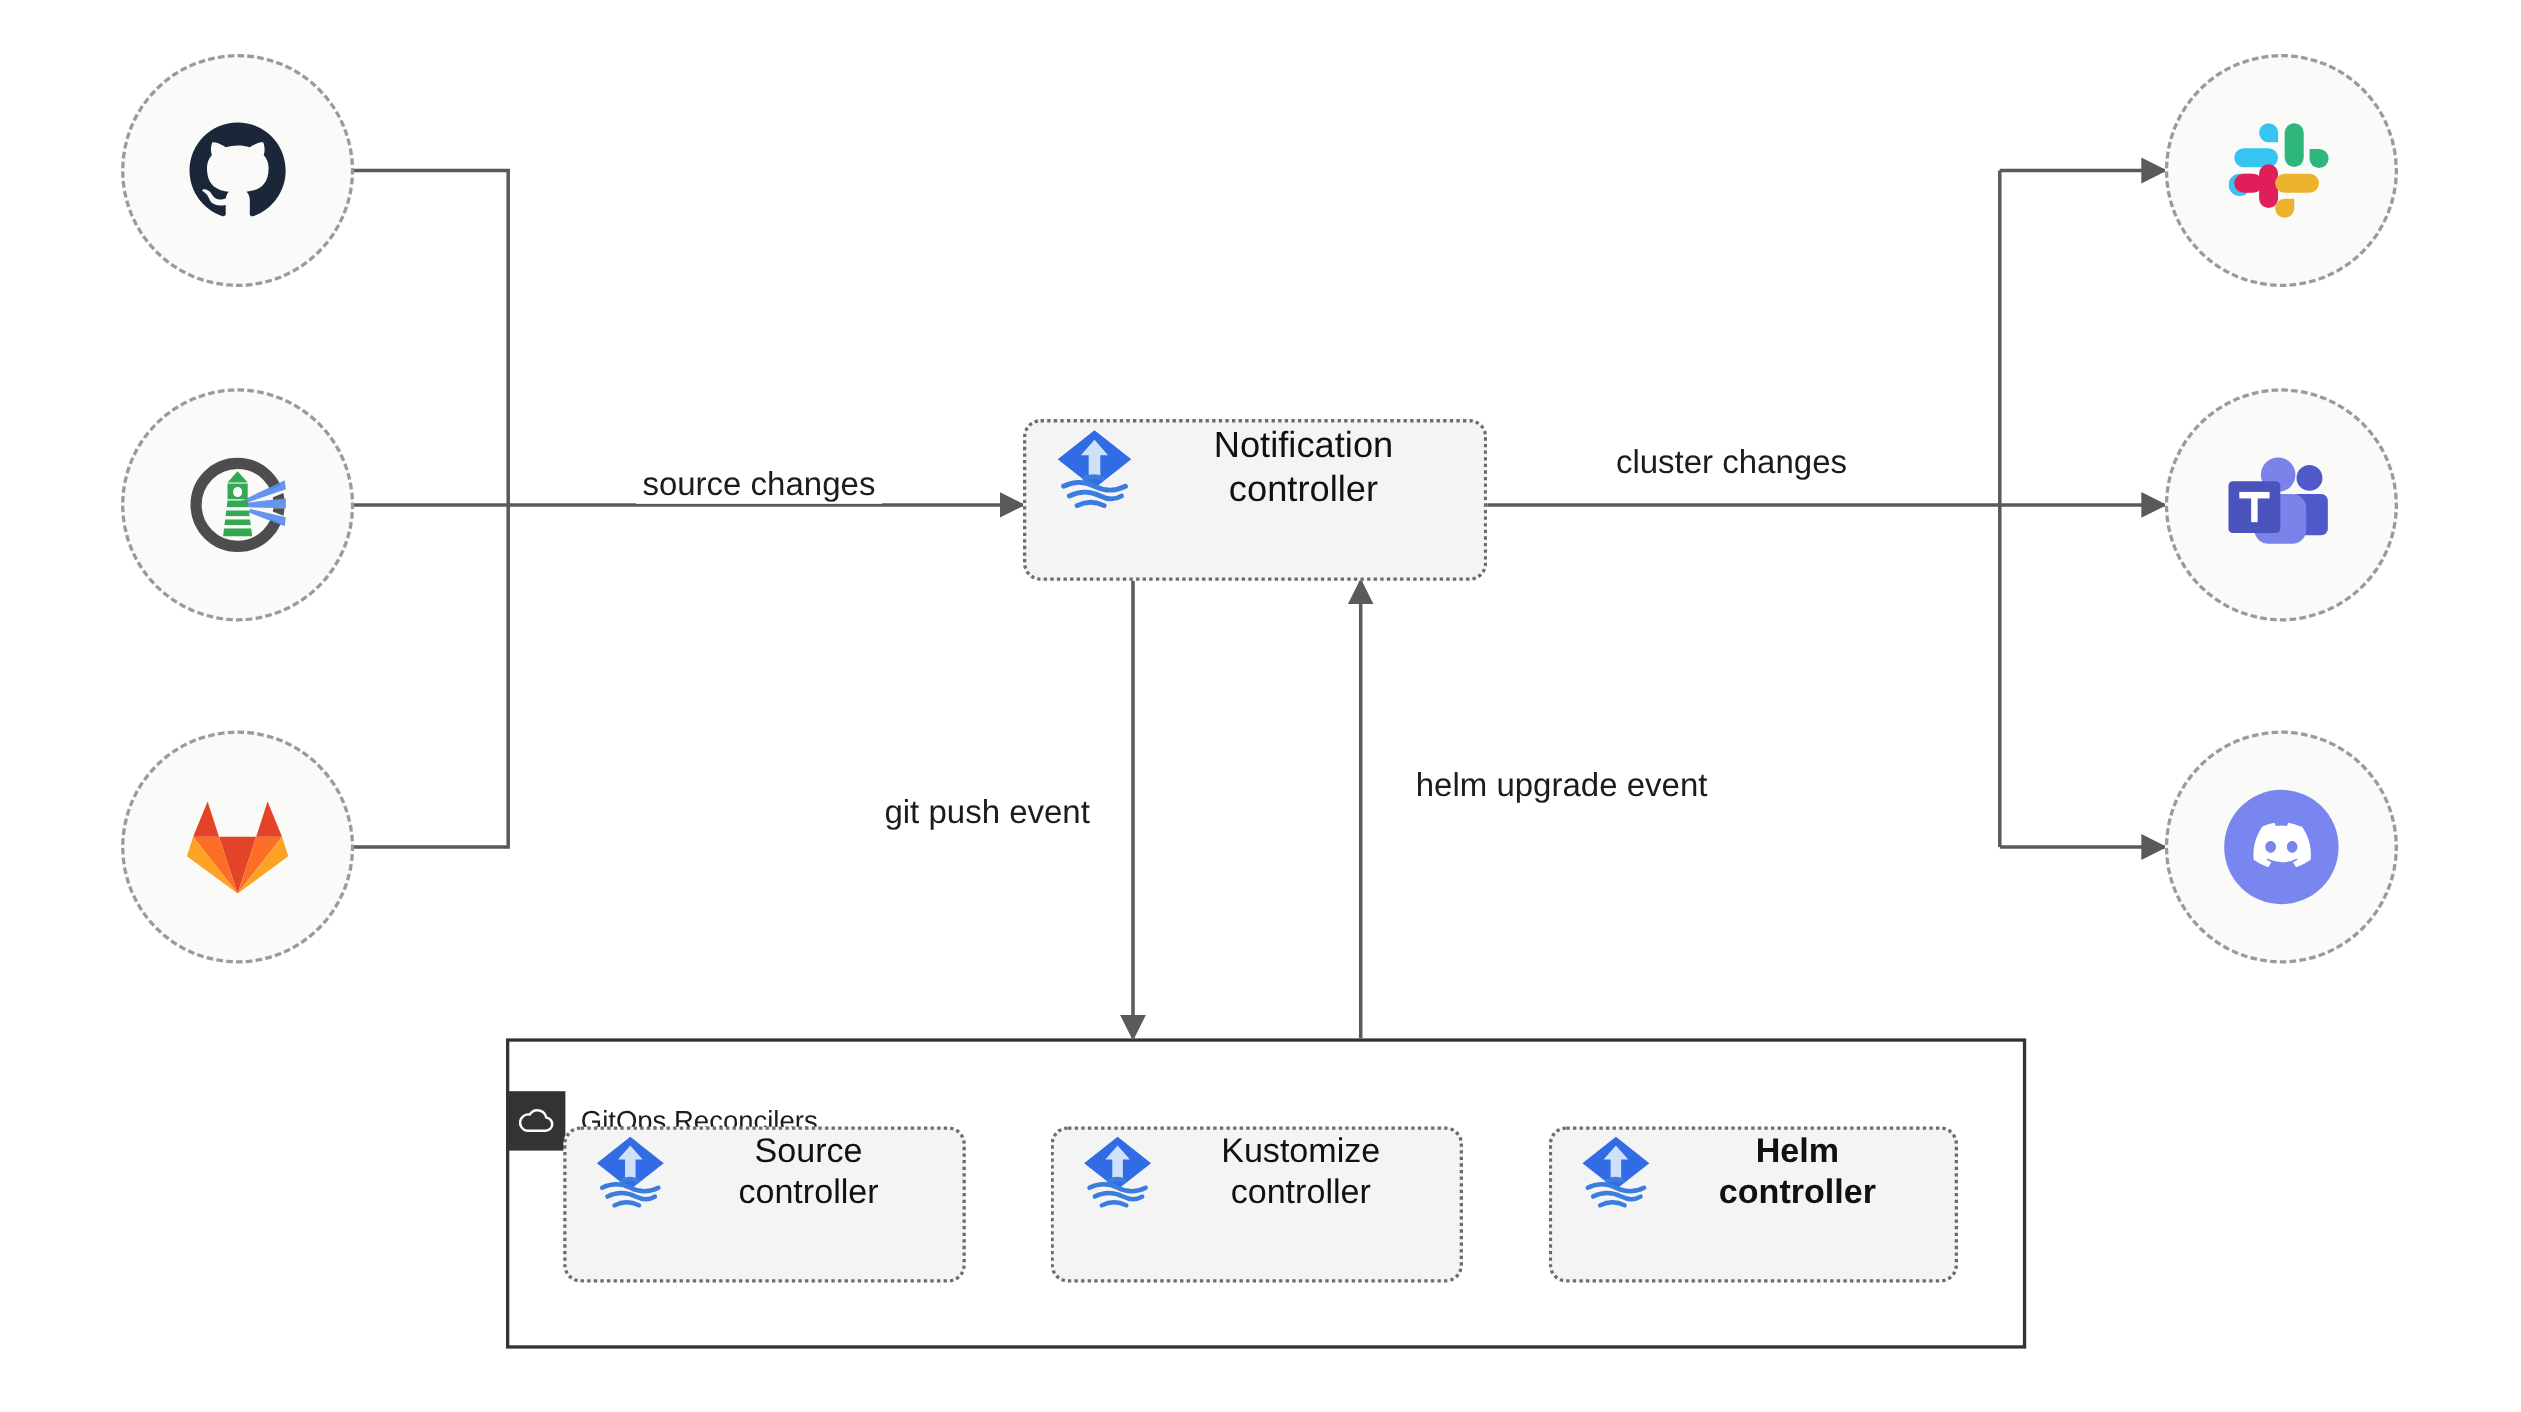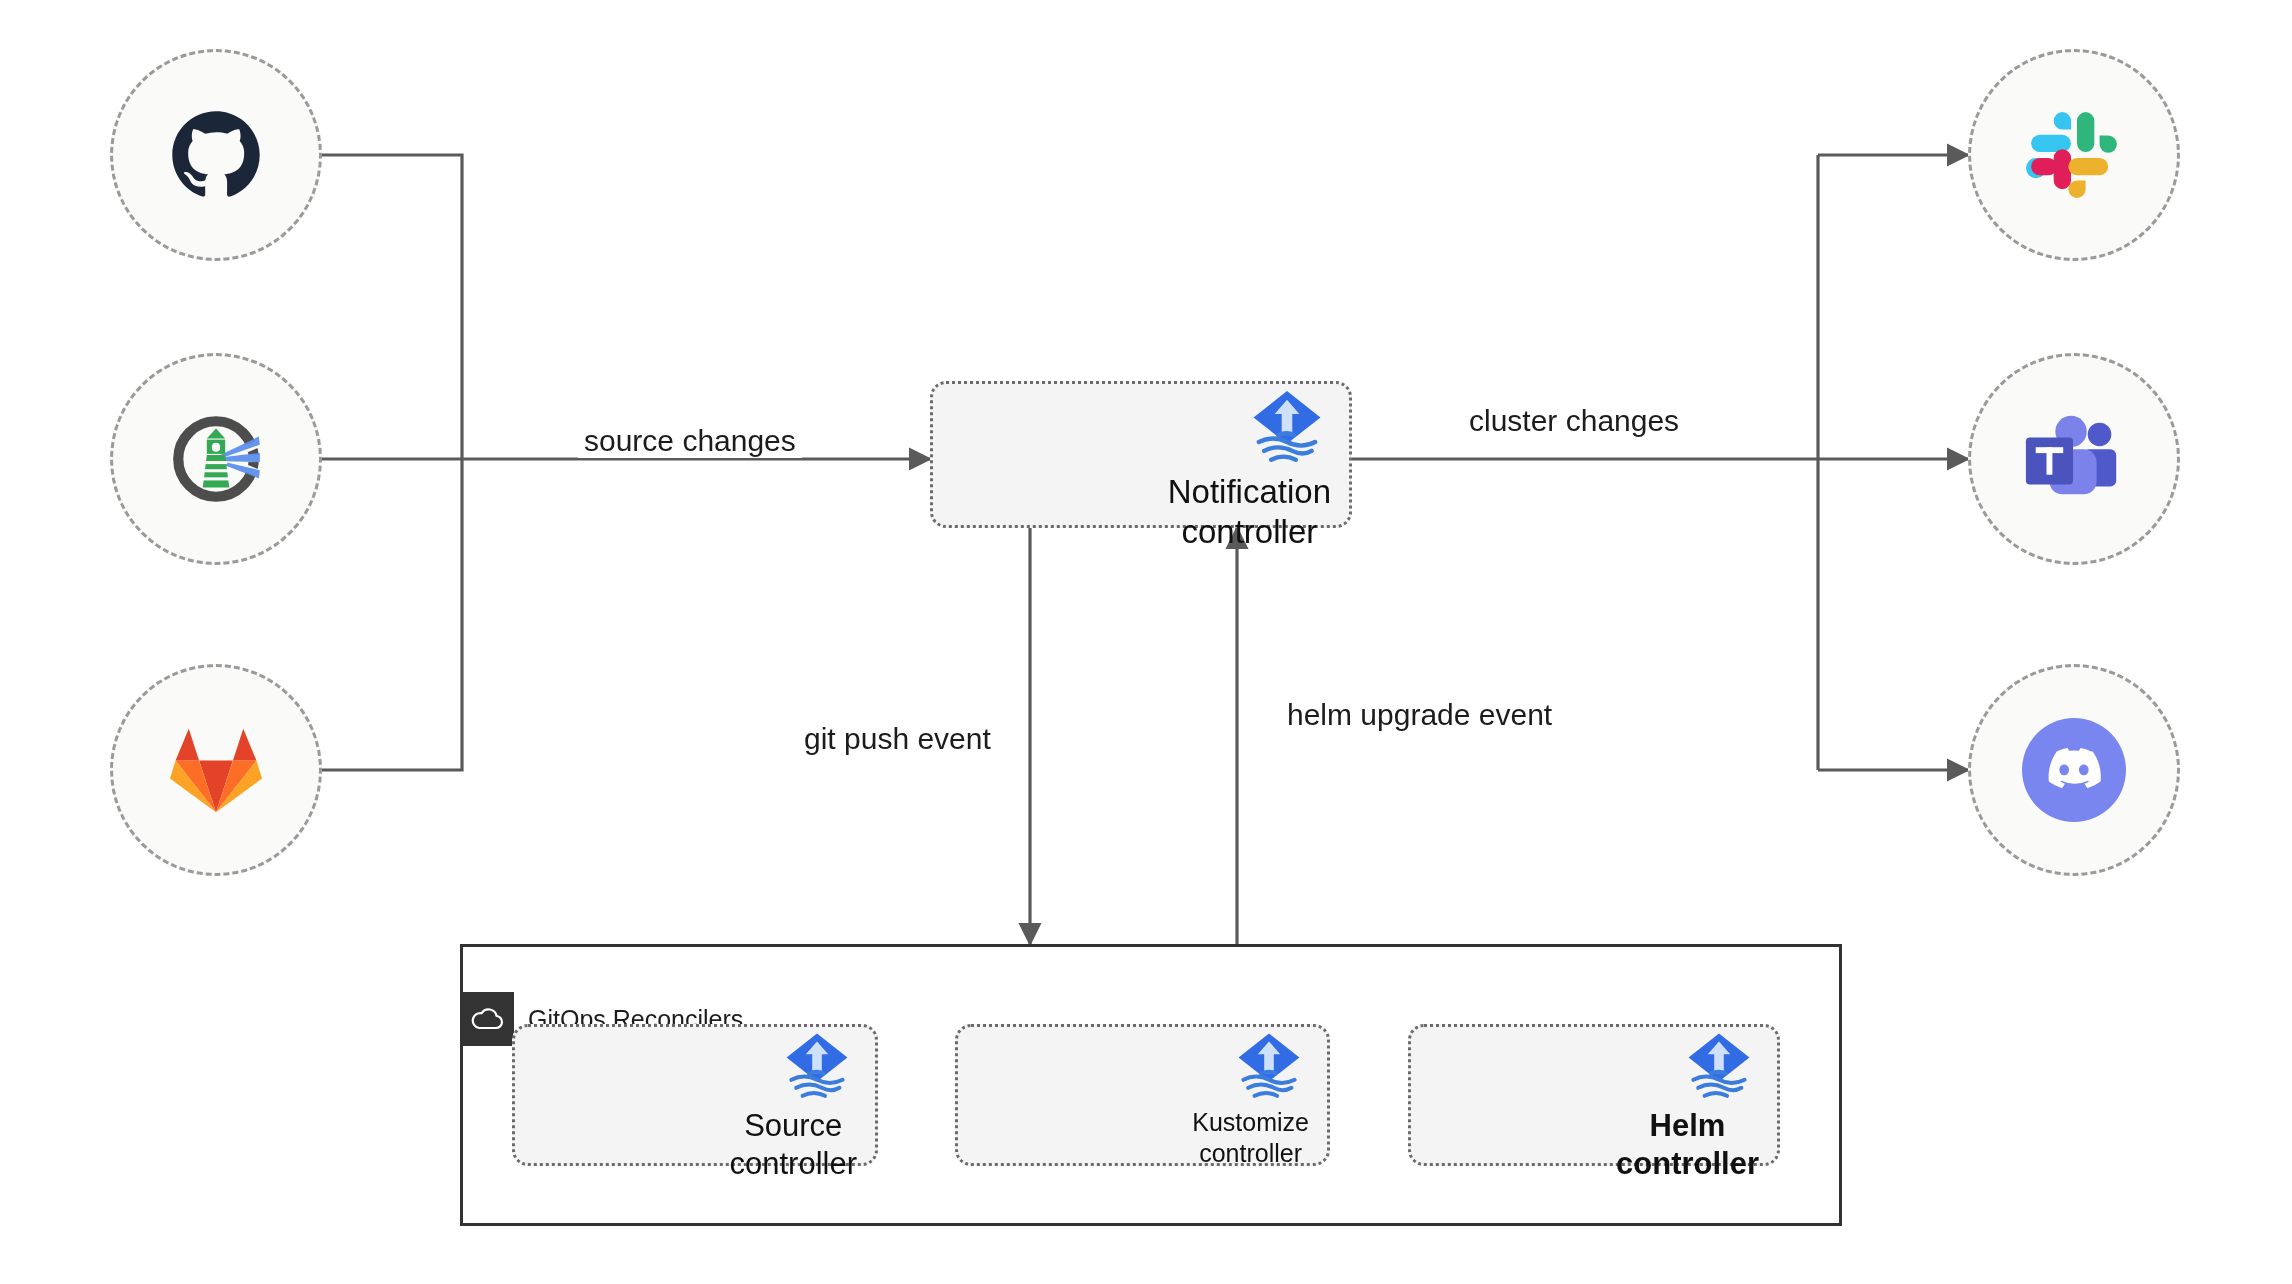--- a/index.html
+++ b/index.html
@@ -33,25 +33,24 @@
     display: flex;
     align-items: center;
     justify-content: center;
   }
   
   .ctrl-box {
     border-radius: 16px;
     border: 3px dotted #6b6b6b;
     background: #f4f4f4;
     display: flex;
-    align-items: flex-end;
+    align-items: flex-start;
     justify-content: flex-start;
     gap: 0;
     padding: 0 18px;
-    flex-direction: column;
   }
   .ctrl-icon {
     flex: 0 0 auto;
     display: flex;
     align-items: center;
     justify-content: center;
   }
   .ctrl-label {
     flex: 1 1 auto;
     text-align: center;
@@ -290,21 +289,21 @@
         <polygon points="50,8 88,38 50,68 12,38" fill="#326ce5"></polygon>
         <polygon points="50,18 64,34 56,34 56,58 44,58 44,34 36,34" fill="#cfe0fb"></polygon>
         <g stroke="#3b7ddd" stroke-width="5" stroke-linecap="round" fill="none">
           <path d="M18,66 Q34,58 50,66 Q66,74 82,66"></path>
           <path d="M24,76 Q40,68 56,76 Q68,82 78,76"></path>
           <path d="M32,86 Q46,79 60,86"></path>
           <path d="M40,58 Q50,54 58,58"></path>
         </g>
       </svg>
     </span>
-    <span class="ctrl-label" style="font-size:25px;">Kustomize
+    <span class="ctrl-label" style="font-size:31px;">Kustomize
 controller</span>
   </div>
 
   <div class="node ctrl-box" style="left:1408px; top:1024px; width:372px; height:142px;font-weight:bold;">
     <span class="ctrl-icon">
       <svg width="80" height="80" viewBox="0 0 100 100">
         <polygon points="50,8 88,38 50,68 12,38" fill="#326ce5"></polygon>
         <polygon points="50,18 64,34 56,34 56,58 44,58 44,34 36,34" fill="#cfe0fb"></polygon>
         <g stroke="#3b7ddd" stroke-width="5" stroke-linecap="round" fill="none">
           <path d="M18,66 Q34,58 50,66 Q66,74 82,66"></path>

